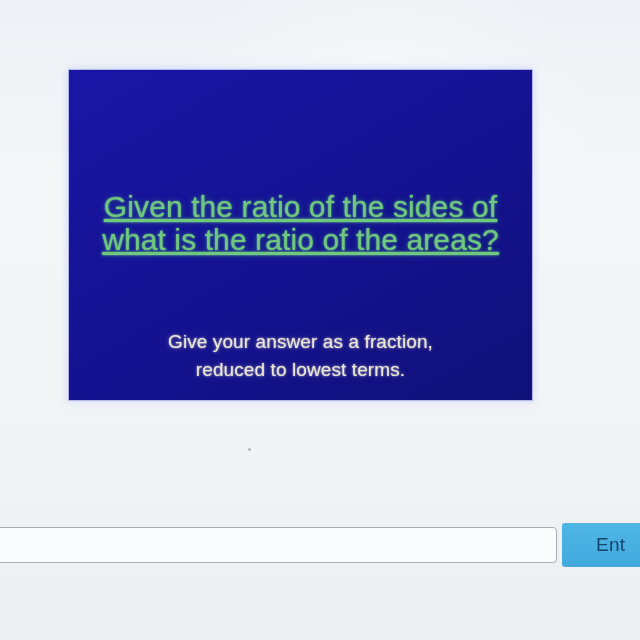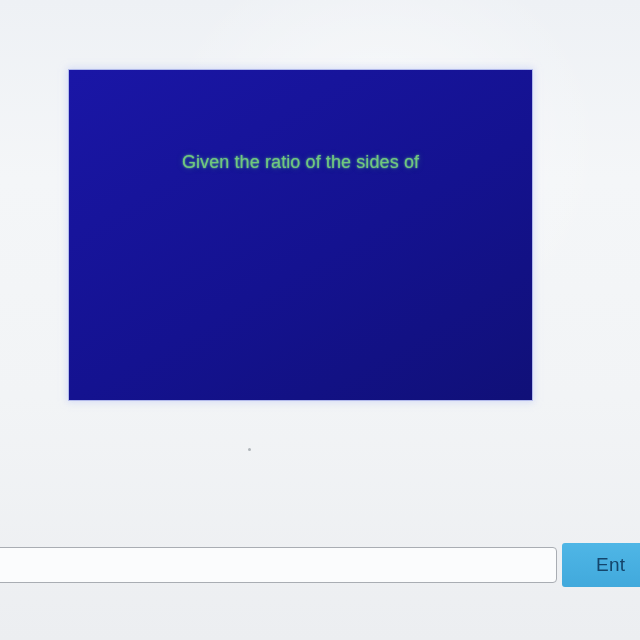--- a/index.html
+++ b/index.html
@@ -52,25 +52,26 @@
   }
 
   .panel-text {
     text-align: center;
     width: 100%;
     padding: 0 14px;
     letter-spacing: 0.1px;
   }
 
   #question-text {
-    margin-top: 76px;
+    margin-top: 120px;
     color: #6fc97d;
-    font-size: 18px;
+    font-size: 30px;
     line-height: 33px;
     text-shadow: 0 0 2px rgba(140,235,150,0.85), 0 0 6px rgba(60,200,90,0.35);
+    text-decoration: underline;
   }
 
   #instruction-text {
     margin-top: 72px;
     color: #ece6d4;
     font-size: 19px;
     line-height: 28px;
     text-shadow: 0 0 2px rgba(255,252,235,0.8), 0 0 6px rgba(230,225,190,0.3);
   }
 
@@ -83,21 +84,21 @@
     width: 3px; height: 3px;
     border-radius: 50%;
     background: #9aa0a6;
     opacity: .75;
   }
 
   
   #answer-row {
     position: absolute;
     left: 0;
-    top: 543px;
+    top: 523px;
     width: 540px;
     height: 46px;
   }
 
   #answer-input {
     position: absolute;
     left: -12px;
     top: 4px;
     width: 569px;
     height: 36px;
@@ -137,22 +138,27 @@
 </head>
 <body>
 
 <div id="screen-backdrop"></div>
 <div id="glare"></div>
 
 <div id="question-panel">
 
   <div id="question-text" class="panel-text">
     <span class="line">Given the ratio of the sides of</span>
+    <span class="line">what is the ratio of the areas?</span>
   </div>
 
+  <div id="instruction-text" class="panel-text">
+    <span class="line">Give your answer as a fraction,</span>
+    <span class="line">reduced to lowest terms.</span>
+  </div>
 
 </div>
 
 <div id="dust-speck"></div>
 
 <div id="answer-row">
   <input id="answer-input" type="text" placeholder="" style="">
   <button id="enter-button">Ent</button>
 </div>
 

